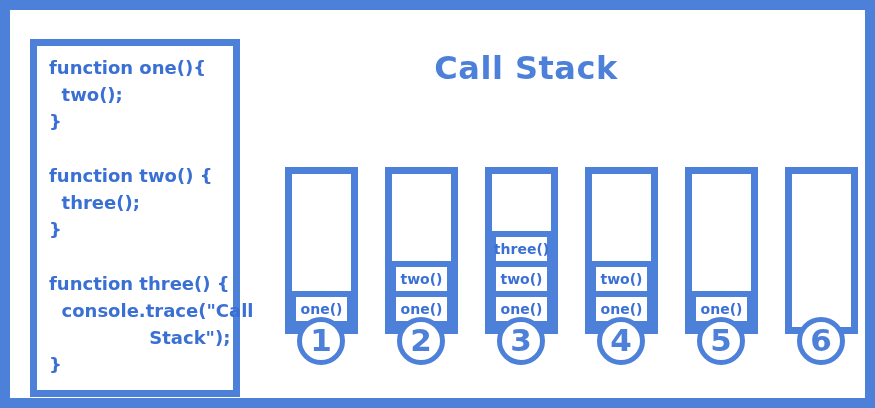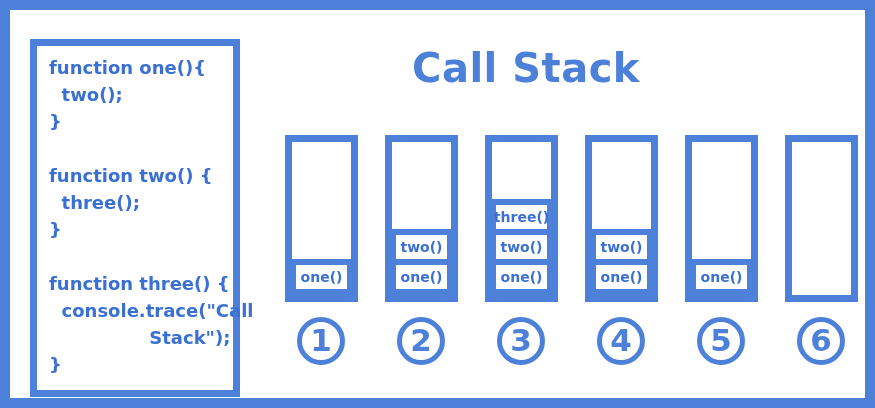--- a/index.html
+++ b/index.html
@@ -40,21 +40,21 @@
     color: var(--text-blue);
     white-space: pre;
   }
   
   .title {
     position: absolute;
     left: 265px;
     top: 34px;
     width: 502px;
     text-align: center;
-    font-size: 40px;
+    font-size: 32px;
     line-height: 48px;
     font-weight: bold;
     color: var(--accent);
     letter-spacing: 0.5px;
   }
   
   .stacks-row {
     position: absolute;
     left: 275px;
     top: 125px;
@@ -62,20 +62,21 @@
     gap: 27px;
   }
   .stack {
     width: 73px;
     height: 167px;
     border: 7px solid var(--accent);
     background: var(--bg);
     display: flex;
     flex-direction: column;
     justify-content: flex-end;
+    margin-top: 32px;
   }
   .frames {
     background: var(--accent);
     padding: 6px 4px;
     display: flex;
     flex-direction: column;
     gap: 6px;
   }
   .frame {
     height: 24px;

